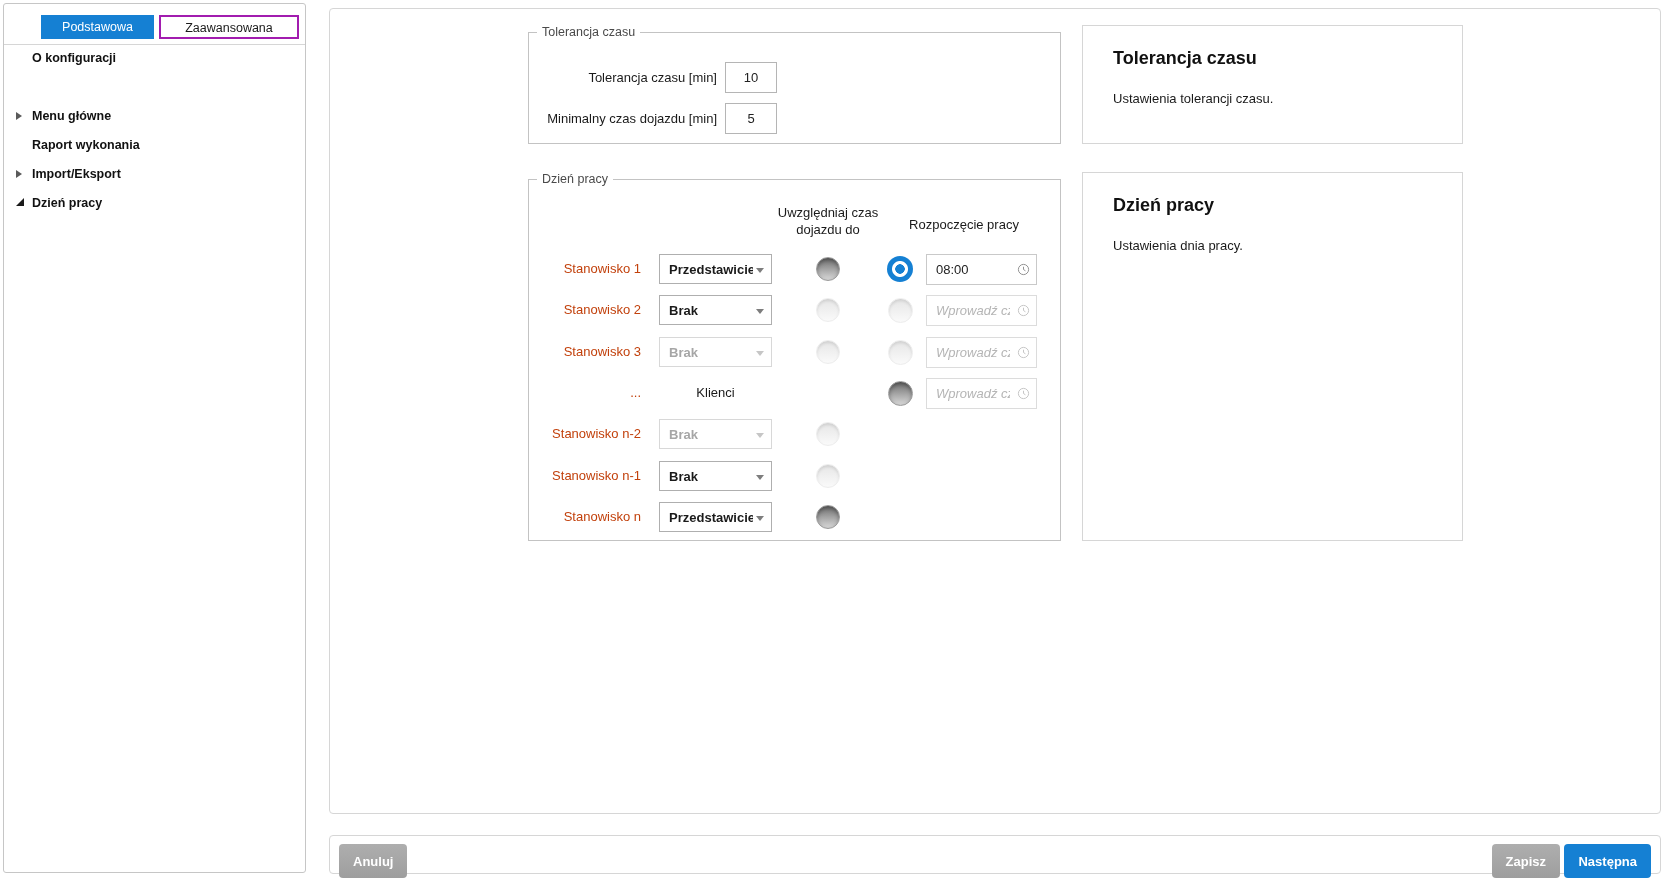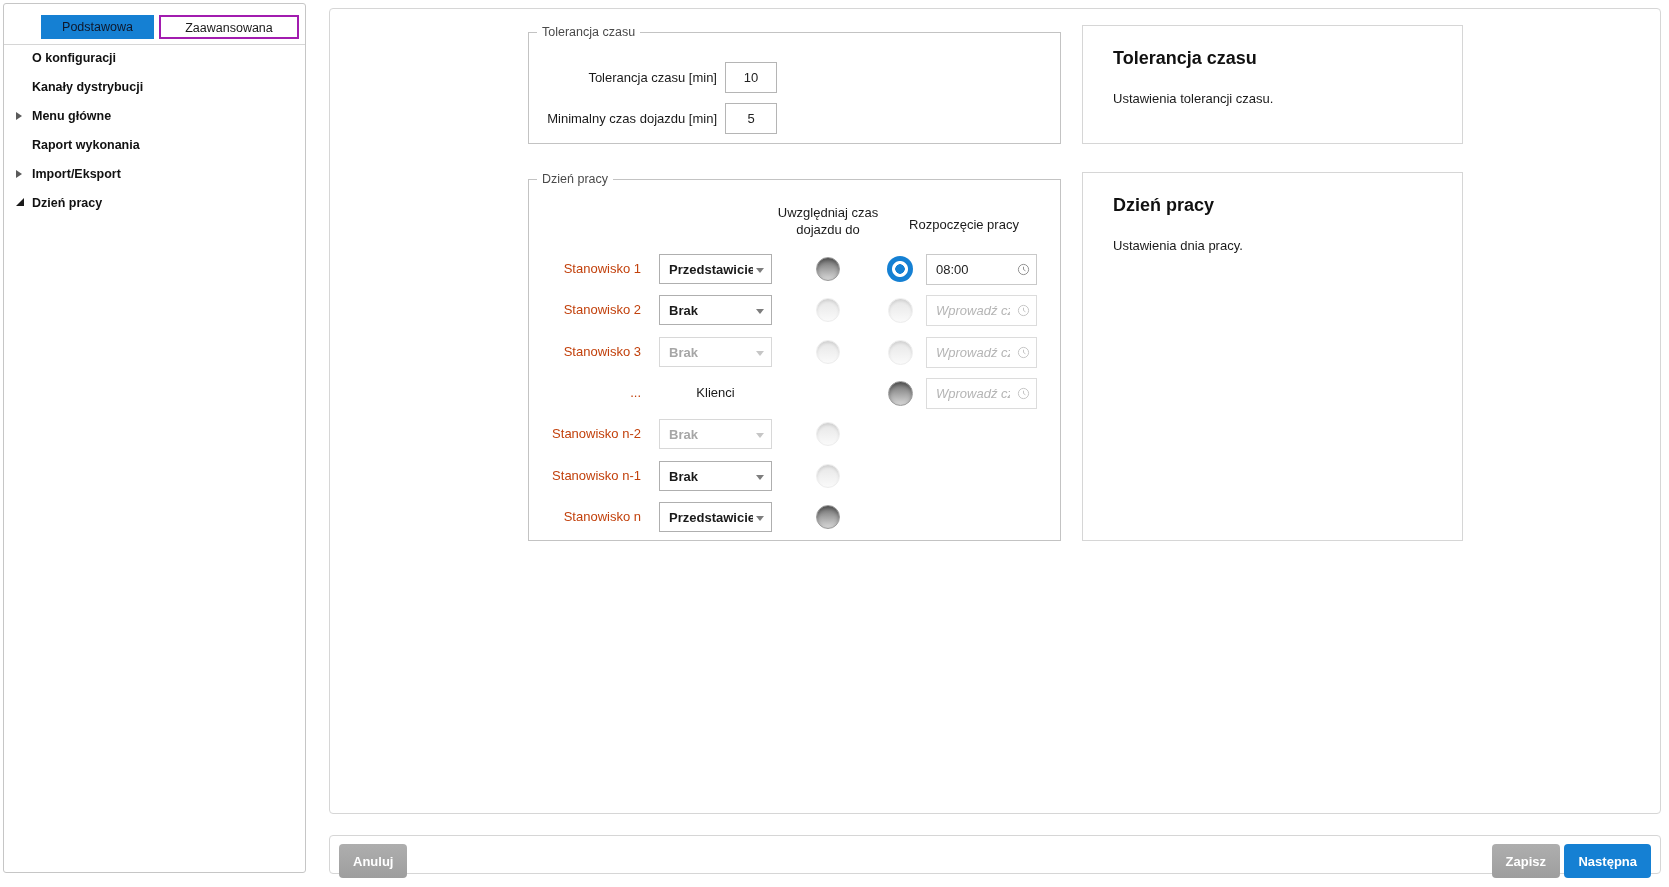--- a/index.html
+++ b/index.html
@@ -5,21 +5,21 @@
   * { margin:0; padding:0; box-sizing:border-box; }
   html,body { width:1669px; height:887px; background:#ffffff;
     font-family:"Liberation Sans","DejaVu Sans",sans-serif; color:#1a1a1a; }
   .abs { position:absolute; }
 
   
   #sidebar { left:3px; top:3px; width:303px; height:870px;
     background:#fff; border:1px solid #c6c6c6; border-radius:3px; }
   .tab { position:absolute; height:24px; line-height:23px; text-align:center;
     font-size:12.5px; cursor:pointer; }
-  .tab.active { left:37px; top:11px; width:113px; background:#1580d3; color:#0f172a; border:1px solid #1580d3; }
+  .tab.active { left:37px; top:11px; width:113px; background:#1580d3; color:#ffffff; border:1px solid #1580d3; }
   .tab.inactive { left:155px; top:11px; width:140px; background:#fff; color:#1a1a1a; border:2px solid #a21caf; }
   #tab-divider { left:0; top:40px; width:301px; height:1px; background:#d6d6d6; }
 
   .menu-item { position:absolute; left:0; width:301px; height:28px; cursor:pointer; }
   .menu-item .mi-label { position:absolute; left:28px; top:6px; font-size:12.5px; font-weight:bold; color:#111; }
   .tree-arrow { position:absolute; left:12px; top:9px; width:0; height:0; }
   .tree-arrow.collapsed { border-top:4.5px solid transparent; border-bottom:4.5px solid transparent;
     border-left:6px solid #5a5a5a; }
   .tree-arrow.expanded { border-left:8px solid transparent; border-bottom:8px solid #1a1a1a; top:8px; }
 
@@ -106,23 +106,20 @@
 <body>
 
 <div id="sidebar" class="abs">
   <div class="tab active">Podstawowa</div>
   <div class="tab inactive">Zaawansowana</div>
   <div id="tab-divider" class="abs"></div>
 
   <div class="menu-item" style="top:41px;">
     <span class="mi-label">O konfiguracji</span>
   </div>
-  <div class="menu-item" style="top:70px;">
-    <span class="mi-label">Kanały dystrybucji</span>
-  </div>
   <div class="menu-item" style="top:99px;">
     <span class="tree-arrow collapsed"></span>
     <span class="mi-label">Menu główne</span>
   </div>
   <div class="menu-item" style="top:128px;">
     <span class="mi-label">Raport wykonania</span>
   </div>
   <div class="menu-item" style="top:157px;">
     <span class="tree-arrow collapsed"></span>
     <span class="mi-label">Import/Eksport</span>

